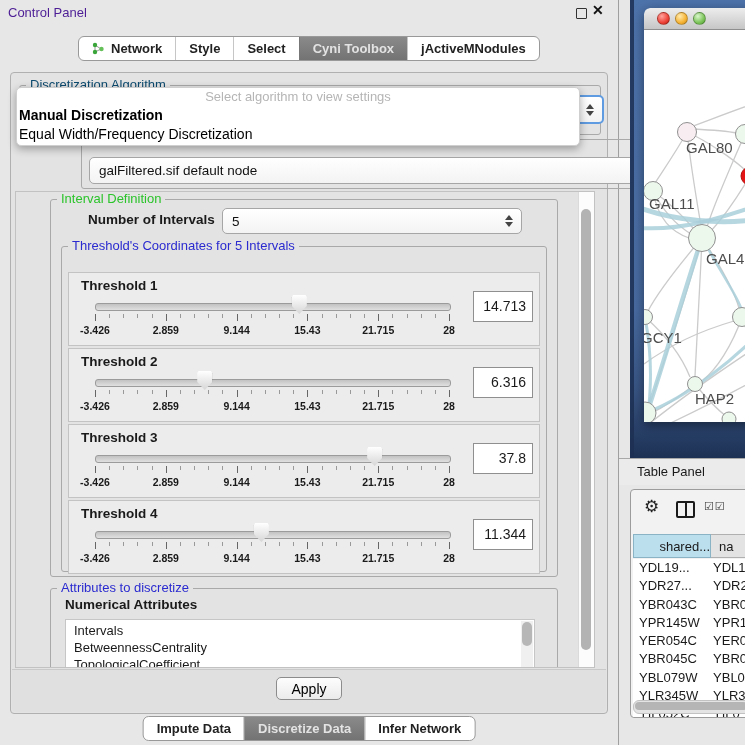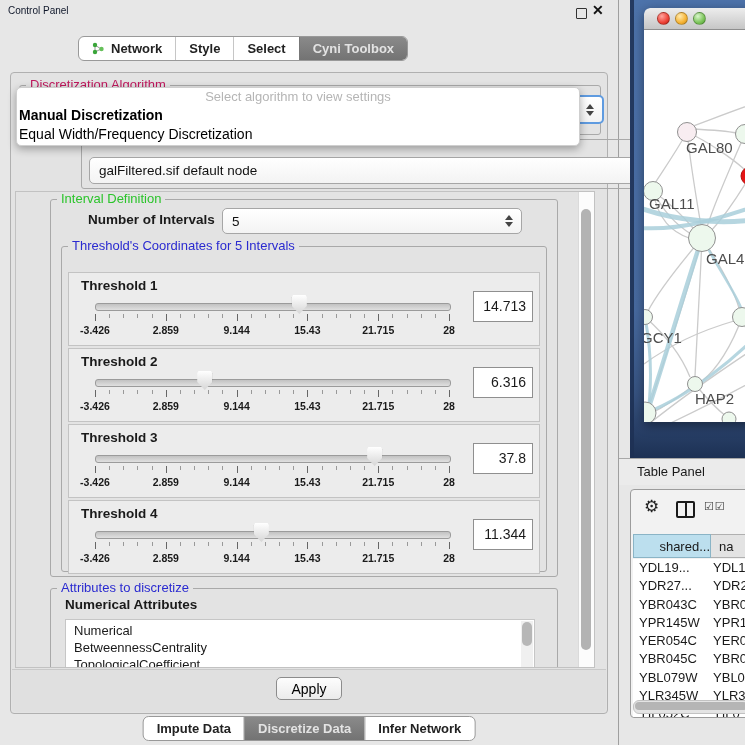--- a/index.html
+++ b/index.html
@@ -1,21 +1,21 @@
 <!DOCTYPE html>
 <html><head>
 <meta charset="utf-8">
 <style>
   html,body{margin:0;padding:0;}
   #root{position:relative;width:745px;height:745px;background:#e7e7e7;overflow:hidden;
         font-family:"Liberation Sans",sans-serif;color:#1a1a1a;}
   
   #left-panel{position:absolute;left:0;top:0;width:618px;height:745px;background:#e7e7e7;
               border-right:1px solid #9f9f9f;}
-  #cp-title{position:absolute;left:8px;top:5px;font-size:10px;color:#0f172a;}
+  #cp-title{position:absolute;left:8px;top:5px;font-size:13px;color:#4c1d95;}
   #float-icon{position:absolute;left:576px;top:8px;width:9px;height:9px;border:1.5px solid #333;border-radius:1px;}
   #close-icon{position:absolute;left:592px;top:2px;font-size:14px;font-weight:bold;color:#111;}
   
   .tabstrip{position:absolute;display:inline-flex;background:#fff;border:1px solid #999;
             border-radius:6px;overflow:hidden;height:23px;align-items:stretch;}
   #top-tabs{left:78px;top:36px;}
   #bottom-tabs{top:716px;left:50%;transform:translateX(-50%);}
   .tab{display:flex;align-items:center;padding:0 13px;font-size:13px;font-weight:bold;color:#222;
        border-left:1px solid #c6c6c6;cursor:default;white-space:nowrap;}
   .tab:first-child{border-left:none;}
@@ -28,21 +28,21 @@
   .group>.gtitle{position:absolute;top:-9px;left:6px;background:#e3e3e3;padding:0 4px;font-size:13px;}
   .blue-t{color:#2a2ad0;} .green-t{color:#2bc42b;}
   
   .combo{position:absolute;background:linear-gradient(#ffffff,#f3f3f3);border:1px solid #a6a6a6;
          border-radius:5px;font-size:13.5px;color:#111;padding-left:9px;display:flex;align-items:center;}
   .spinner{position:absolute;right:8px;top:50%;transform:translateY(-50%);display:flex;flex-direction:column;gap:2px;}
   .spinner i{width:0;height:0;border-left:4px solid transparent;border-right:4px solid transparent;display:block;}
   .spinner .up{border-bottom:5px solid #444;}
   .spinner .dn{border-top:5px solid #444;}
   #algo-group{left:8px;top:12px;width:580px;height:48px;}
-  #algo-group .gtitle{color:#be185d;}
+  #algo-group .gtitle{color:#0c4a6e;}
   #focused-combo{left:15px;top:22px;width:565px;height:25px;border:2px solid #5f9be0;z-index:4;}
   
   #algo-popup{position:absolute;left:5px;top:14px;width:562px;height:57px;background:#fff;
               border:1px solid #cfcfcf;border-radius:5px;z-index:10;
               box-shadow:0 3px 9px rgba(0,0,0,.32);overflow:hidden;}
   #algo-popup .prompt{height:18px;line-height:18px;text-align:center;font-size:13px;color:#b5b5b5;}
   #algo-popup .pitem{height:19px;line-height:19px;font-size:14px;padding-left:2px;color:#000;}
   #algo-popup .pitem.bold{font-weight:bold;}
   #td-group{left:22px;top:66px;width:580px;height:48px;margin-left:48px;}
   #td-group .gtitle{color:#2a2a2a;}
@@ -144,20 +144,23 @@
           <span>Network</span>
         </div>
         <div class="tab">
           <span>Style</span>
         </div>
         <div class="tab">
           <span>Select</span>
         </div>
         <div class="tab sel">
           <span>Cyni Toolbox</span>
+        </div>
+        <div class="tab">
+          <span>jActiveMNodules</span>
         </div>
       </div>
 
     <div id="outer-panel">
 
       <div id="algo-group" class="group">
         <span class="gtitle">Discretization Algorithm</span>
       </div>
       <div id="focused-combo" class="combo">
         <span class="spinner">
@@ -365,21 +368,21 @@
                   <div class="vbox">11.344</div>
                 </div>
               </div>
           </div>
         </div>
 
         <div id="attr-group" class="group">
           <span class="gtitle blue-t">Attributes to discretize</span>
           <div id="attr-title">Numerical Attributes</div>
           <div id="attr-list">
-            <div class="aitem">Numerical</div>
+            <div class="aitem">Intervals</div>
               <div class="aitem">BetweennessCentrality</div>
               <div class="aitem">TopologicalCoefficient</div>
               <div id="al-scroll">
                 <div id="al-thumb"></div>
               </div>
           </div>
         </div>
 
         <div id="sp-scrollbar">
           <div id="sp-thumb"></div>

